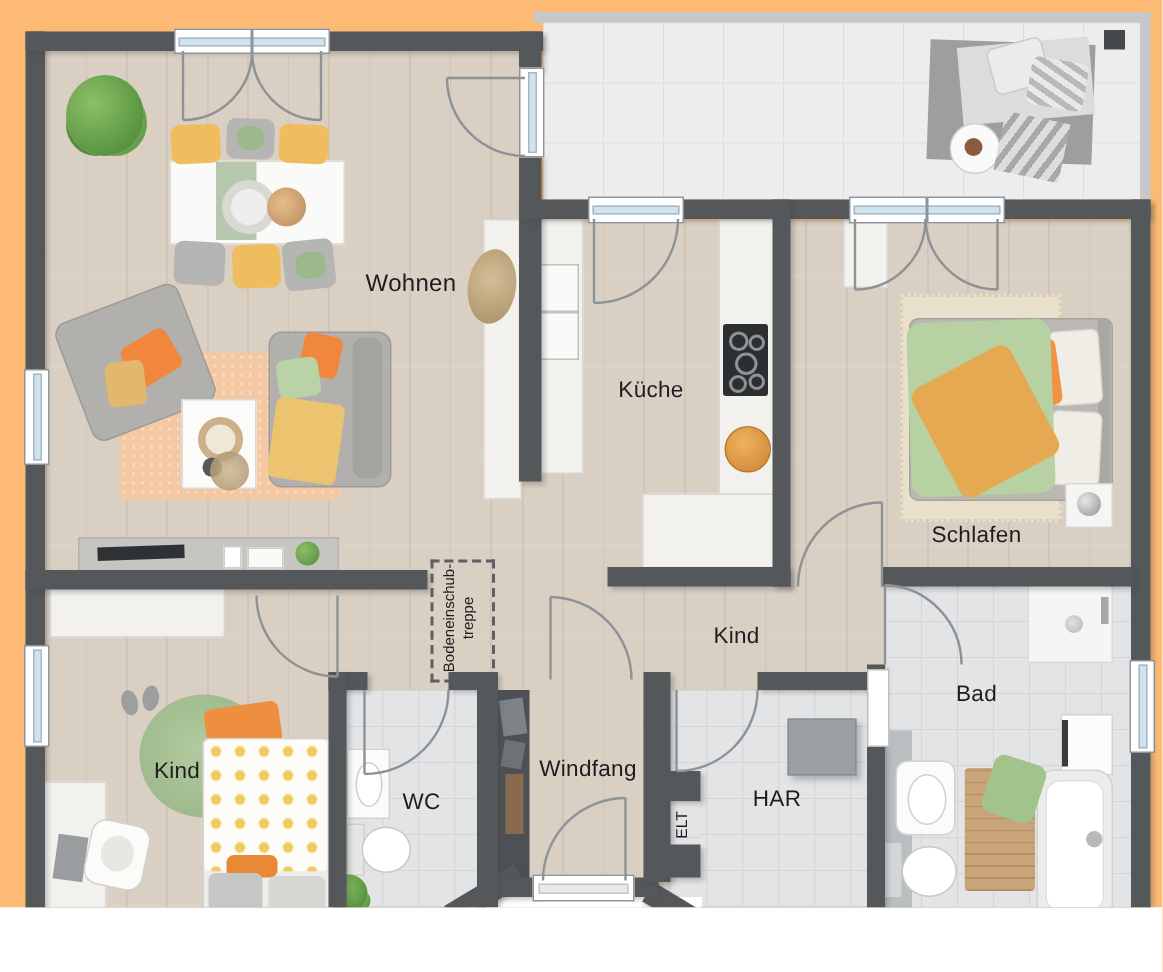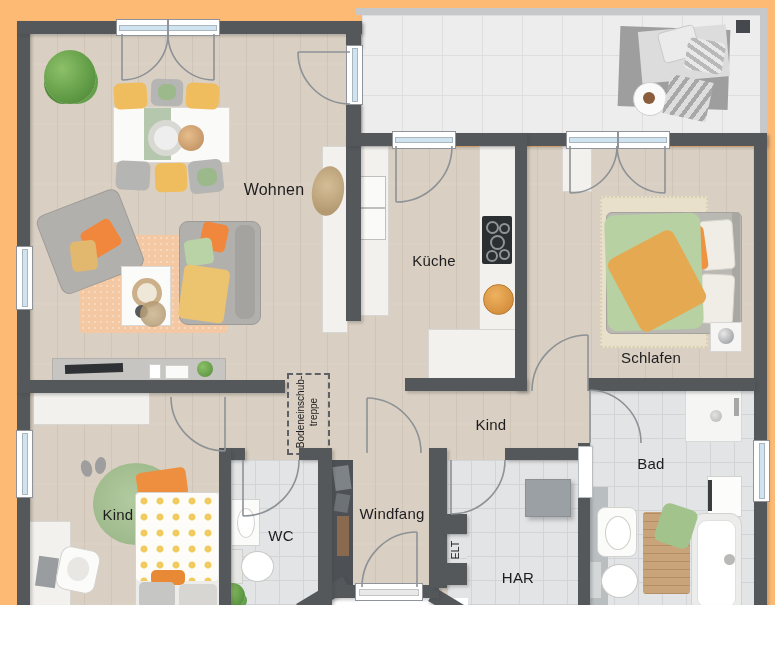--- a/index.html
+++ b/index.html
@@ -302,19 +302,19 @@
     </g>
   </svg>
 
   <div class="room-label big" style="left:274px;top:190px">Wohnen</div>
   <div class="room-label" style="left:434px;top:260px">Küche</div>
   <div class="room-label" style="left:651px;top:357px">Schlafen</div>
   <div class="room-label" style="left:491px;top:424px">Kind</div>
   <div class="room-label" style="left:118px;top:514px">Kind</div>
   <div class="room-label" style="left:281px;top:535px">WC</div>
   <div class="room-label" style="left:392px;top:513px">Windfang</div>
-  <div class="room-label" style="left:518px;top:577px">HAR</div>
+  <div class="room-label" style="left:518px;top:533px">HAR</div>
   <div class="room-label" style="left:651px;top:463px">Bad</div>
   <div class="vlabel" style="left:455px;top:550px">ELT</div>
   <div class="vlabel" style="left:300px;top:412px;font-size:10px">Bodeneinschub-</div>
   <div class="vlabel" style="left:313px;top:412px;font-size:10px">treppe</div>
 
 </div>
 
 </body></html>

